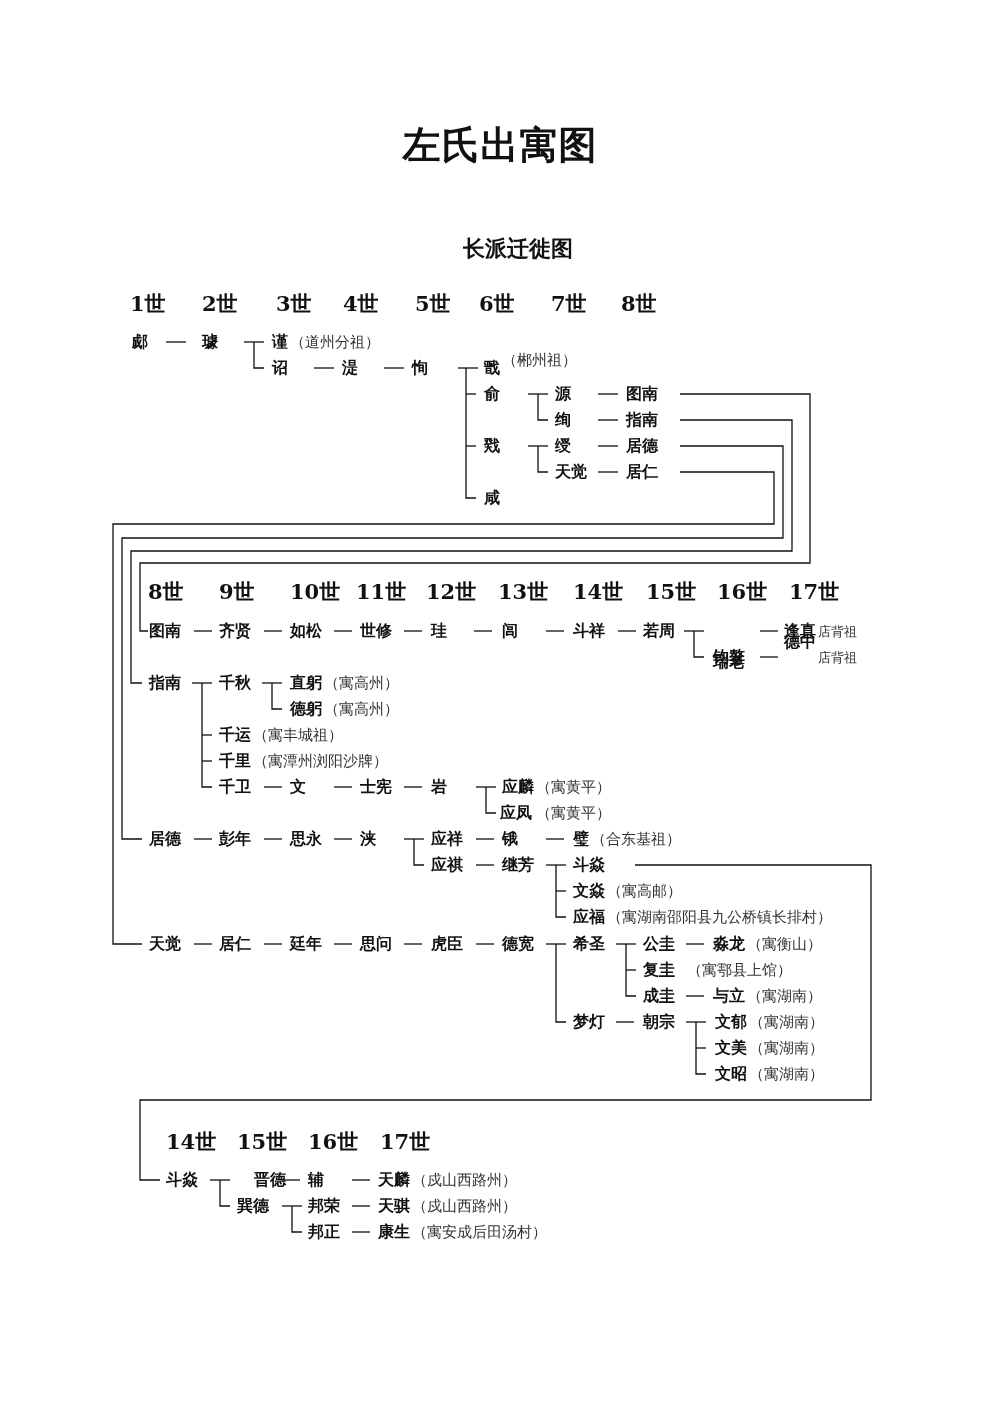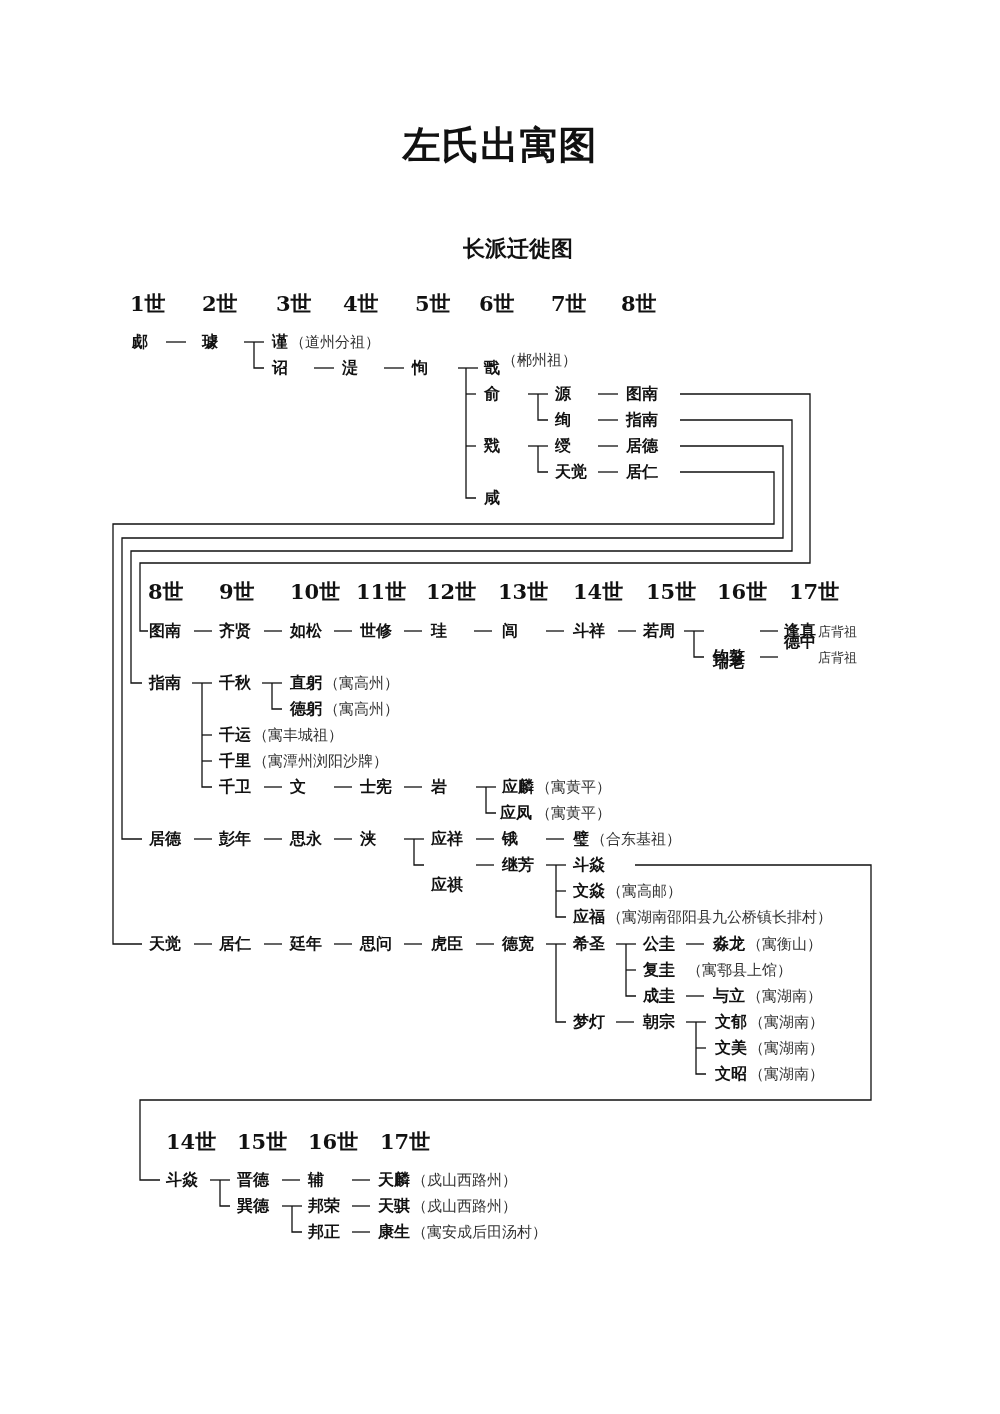--- a/index.html
+++ b/index.html
@@ -201,21 +201,21 @@
   <span class="note" style="left:536px;top:803px">（寓黄平）</span>
 
   <span class="n" style="left:149px;top:829px">居德</span>
   <span class="n" style="left:219px;top:829px">彭年</span>
   <span class="n" style="left:290px;top:829px">思永</span>
   <span class="n" style="left:360px;top:829px">浃</span>
   <span class="n" style="left:431px;top:829px">应祥</span>
   <span class="n" style="left:502px;top:829px">锇</span>
   <span class="n" style="left:573px;top:829px">璧</span>
   <span class="note" style="left:591px;top:829px">（合东基祖）</span>
-  <span class="n" style="left:431px;top:875px">应祺</span>
+  <span class="n" style="left:431px;top:855px">应祺</span>
   <span class="n" style="left:502px;top:855px">继芳</span>
   <span class="n" style="left:573px;top:855px">斗焱</span>
   <span class="n" style="left:573px;top:881px">文焱</span>
   <span class="note" style="left:607px;top:881px">（寓高邮）</span>
   <span class="n" style="left:573px;top:907px">应福</span>
   <span class="note" style="left:607px;top:907px">（寓湖南邵阳县九公桥镇长排村）</span>
 
   <span class="n" style="left:149px;top:934px">天觉</span>
   <span class="n" style="left:219px;top:934px">居仁</span>
   <span class="n" style="left:290px;top:934px">廷年</span>
@@ -243,21 +243,21 @@
 
 <div>
   <span class="gen" style="left:166px;top:1128px">14世</span>
   <span class="gen" style="left:237px;top:1128px">15世</span>
   <span class="gen" style="left:308px;top:1128px">16世</span>
   <span class="gen" style="left:380px;top:1128px">17世</span>
 </div>
 
 <div>
   <span class="n" style="left:166px;top:1170px">斗焱</span>
-  <span class="n" style="left:237px;top:1170px">晋德</span>
+  <span class="n" style="left:254px;top:1170px">晋德</span>
   <span class="n" style="left:308px;top:1170px">辅</span>
   <span class="n" style="left:378px;top:1170px">天麟</span>
   <span class="note" style="left:412px;top:1170px">（戍山西路州）</span>
   <span class="n" style="left:237px;top:1196px">巽德</span>
   <span class="n" style="left:308px;top:1196px">邦荣</span>
   <span class="n" style="left:378px;top:1196px">天骐</span>
   <span class="note" style="left:412px;top:1196px">（戍山西路州）</span>
   <span class="n" style="left:308px;top:1222px">邦正</span>
   <span class="n" style="left:378px;top:1222px">康生</span>
   <span class="note" style="left:412px;top:1222px">（寓安成后田汤村）</span>

